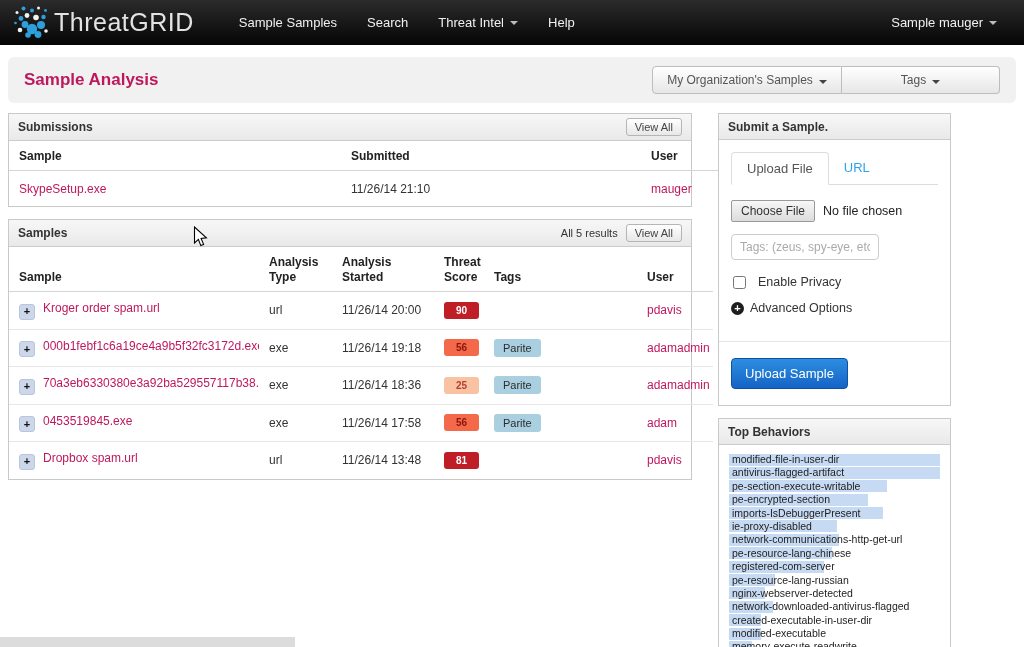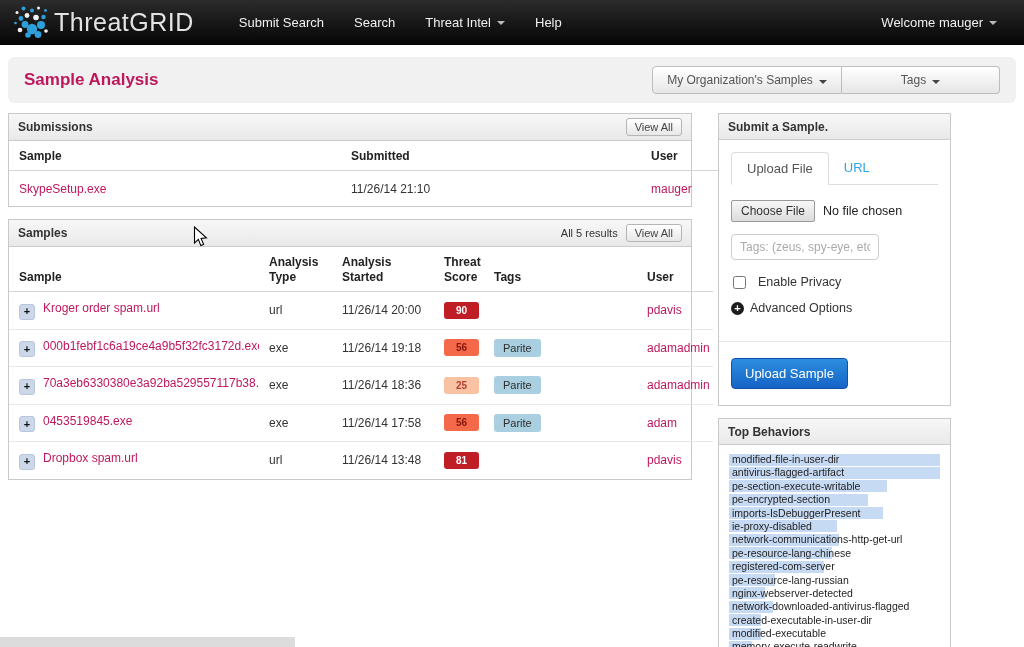--- a/index.html
+++ b/index.html
@@ -98,36 +98,36 @@
         <circle cx="26.5" cy="5" r="1.5" fill="#f2f2f2"></circle>
         <circle cx="34" cy="28" r="1.8" fill="#f2f2f2"></circle>
         <circle cx="33.5" cy="7.5" r="1.4" fill="#2da0dc"></circle>
         <circle cx="3.5" cy="20" r="1.3" fill="#2da0dc"></circle>
       </g>
     </svg>
     <span class="brand-text">ThreatGRID</span>
   </div>
   <div class="nav-items">
     <div class="nav-item">
-        <span>Submit Search</span>
+        <span>Sample Samples</span>
       </div>
     <div class="nav-item">
         <span>Search</span>
       </div>
     <div class="nav-item">
         <span>Threat Intel</span>
         <span class="caret"></span>
       </div>
     <div class="nav-item">
         <span>Help</span>
       </div>
   </div>
   <div class="nav-items nav-right">
     <div class="nav-item">
-        <span>Welcome mauger</span>
+        <span>Sample mauger</span>
         <span class="caret"></span>
       </div>
   </div>
 </div>
 
 <div class="hero">
   <span class="hero-title">Sample Analysis</span>
   <div class="filter-group">
     <button class="filter-btn first">
       <span>My Organization's Samples</span><span class="caret dark"></span>

